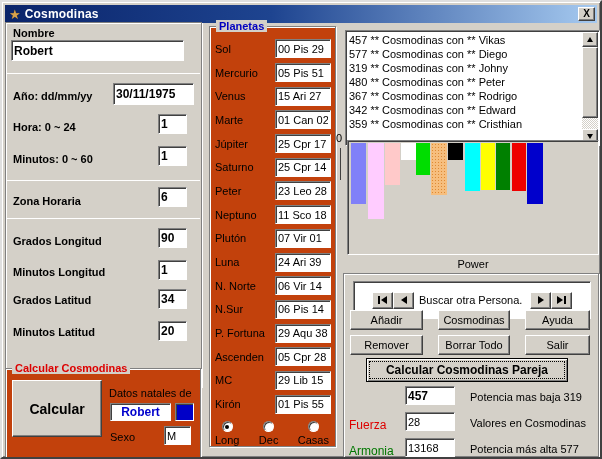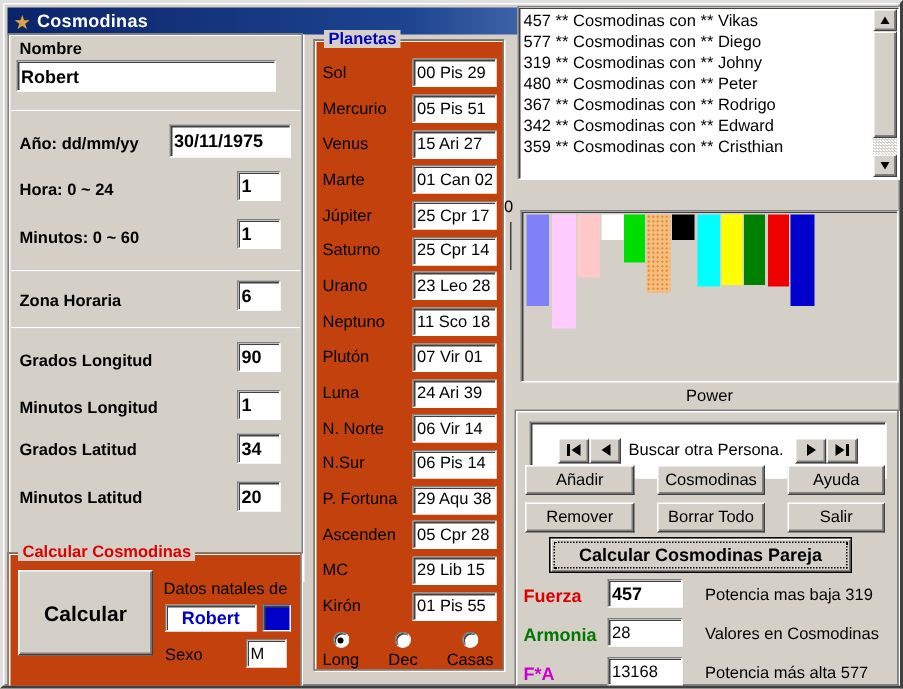--- a/index.html
+++ b/index.html
@@ -40,21 +40,21 @@
   .p-label{white-space:nowrap;}
   .p-input{width:56px;height:19px;}
   .modes{position:absolute;left:5px;right:6px;top:394px;display:flex;justify-content:space-between;}
   .mode{display:flex;flex-direction:column;align-items:center;}
   .radio{width:11px;height:11px;border-radius:50%;background:#fff;
        border:1px solid;border-color:#808080 #fff #fff #808080;box-shadow:inset 1px 1px 0 #404040;
        display:flex;align-items:center;justify-content:center;}
   .radio .dot{width:4px;height:4px;border-radius:50%;background:#000;}
   .mode span{margin-top:2px;}
   
-  .listbox{left:343px;top:2px;width:255px;height:116px;}
+  .listbox{left:343px;top:28px;width:255px;height:116px;}
   .list-items{position:absolute;left:3px;top:2px;right:18px;bottom:2px;overflow:hidden;}
   .list-item{height:14px;line-height:14px;white-space:nowrap;}
   .scrollbar{position:absolute;top:1px;bottom:1px;right:1px;width:16px;
        background-image:conic-gradient(#fff 25%,#d4d0c8 25% 50%,#fff 50% 75%,#d4d0c8 75%);background-size:2px 2px;}
   .sb-btn{position:absolute;left:0;width:16px;height:15px;display:flex;align-items:center;justify-content:center;}
   .sb-thumb{position:absolute;left:0;top:15px;width:16px;height:71px;}
   .tri-up{width:0;height:0;border-left:3px solid transparent;border-right:3px solid transparent;border-bottom:5px solid #000;}
   .tri-down{width:0;height:0;border-left:3px solid transparent;border-right:3px solid transparent;border-top:5px solid #000;}
   
   .chart{left:345px;top:138px;width:252px;height:115px;background:#D4D0C8;
@@ -71,21 +71,21 @@
   .nav-caption{flex:1;height:17px;line-height:16px;background:#fff;padding-left:5px;white-space:nowrap;overflow:hidden;}
   .tri-l{width:0;height:0;border-top:4px solid transparent;border-bottom:4px solid transparent;border-right:6px solid #000;}
   .tri-r{width:0;height:0;border-top:4px solid transparent;border-bottom:4px solid transparent;border-left:6px solid #000;}
   .vbar{width:2px;height:8px;background:#000;}
   .btn-grid{position:absolute;left:6px;top:36px;display:grid;grid-template-columns:73px 72px 65px;column-gap:15px;row-gap:5px;}
   .btn95{height:20px;font-family:inherit;font-size:11px;display:flex;align-items:center;justify-content:center;white-space:nowrap;}
   .big-btn{position:absolute;left:22px;top:84px;width:202px;height:24px;background:#D4D0C8;
        border:1px solid #000;box-shadow:inset 1px 1px 0 #fff, inset -1px -1px 0 #808080;
        display:flex;align-items:center;justify-content:center;font-weight:bold;font-size:12px;
        outline:1px dotted #000;outline-offset:-4px;}
-  .stat-lbl{position:absolute;font-weight:bold;font-size:12px;white-space:nowrap;}
+  .stat-lbl{position:absolute;font-weight:normal;font-size:12px;white-space:nowrap;margin-top:28px;}
   .stat-input{position:absolute;width:50px;height:19px;}
   .stat-note{position:absolute;white-space:nowrap;}
   .red{color:#DD0000;}.green{color:#007700;}.magenta{color:#CC00CC;}.blue{color:#0000C0;}
 </style>
 </head>
 <body>
 
 <div class="win">
 
   <div class="titlebar">
@@ -159,21 +159,21 @@
         </div>
         <div class="p-row">
           <span class="p-label">Júpiter</span>
           <input class="p-input field" value="25 Cpr 17" style="">
         </div>
         <div class="p-row">
           <span class="p-label">Saturno</span>
           <input class="p-input field" value="25 Cpr 14" style="">
         </div>
         <div class="p-row">
-          <span class="p-label">Urano</span>
+          <span class="p-label">Peter</span>
           <input class="p-input field" value="23 Leo 28" style="">
         </div>
         <div class="p-row">
           <span class="p-label">Neptuno</span>
           <input class="p-input field" value="11 Sco 18" style="">
         </div>
         <div class="p-row">
           <span class="p-label">Plutón</span>
           <input class="p-input field" value="07 Vir 01" style="">
         </div>

